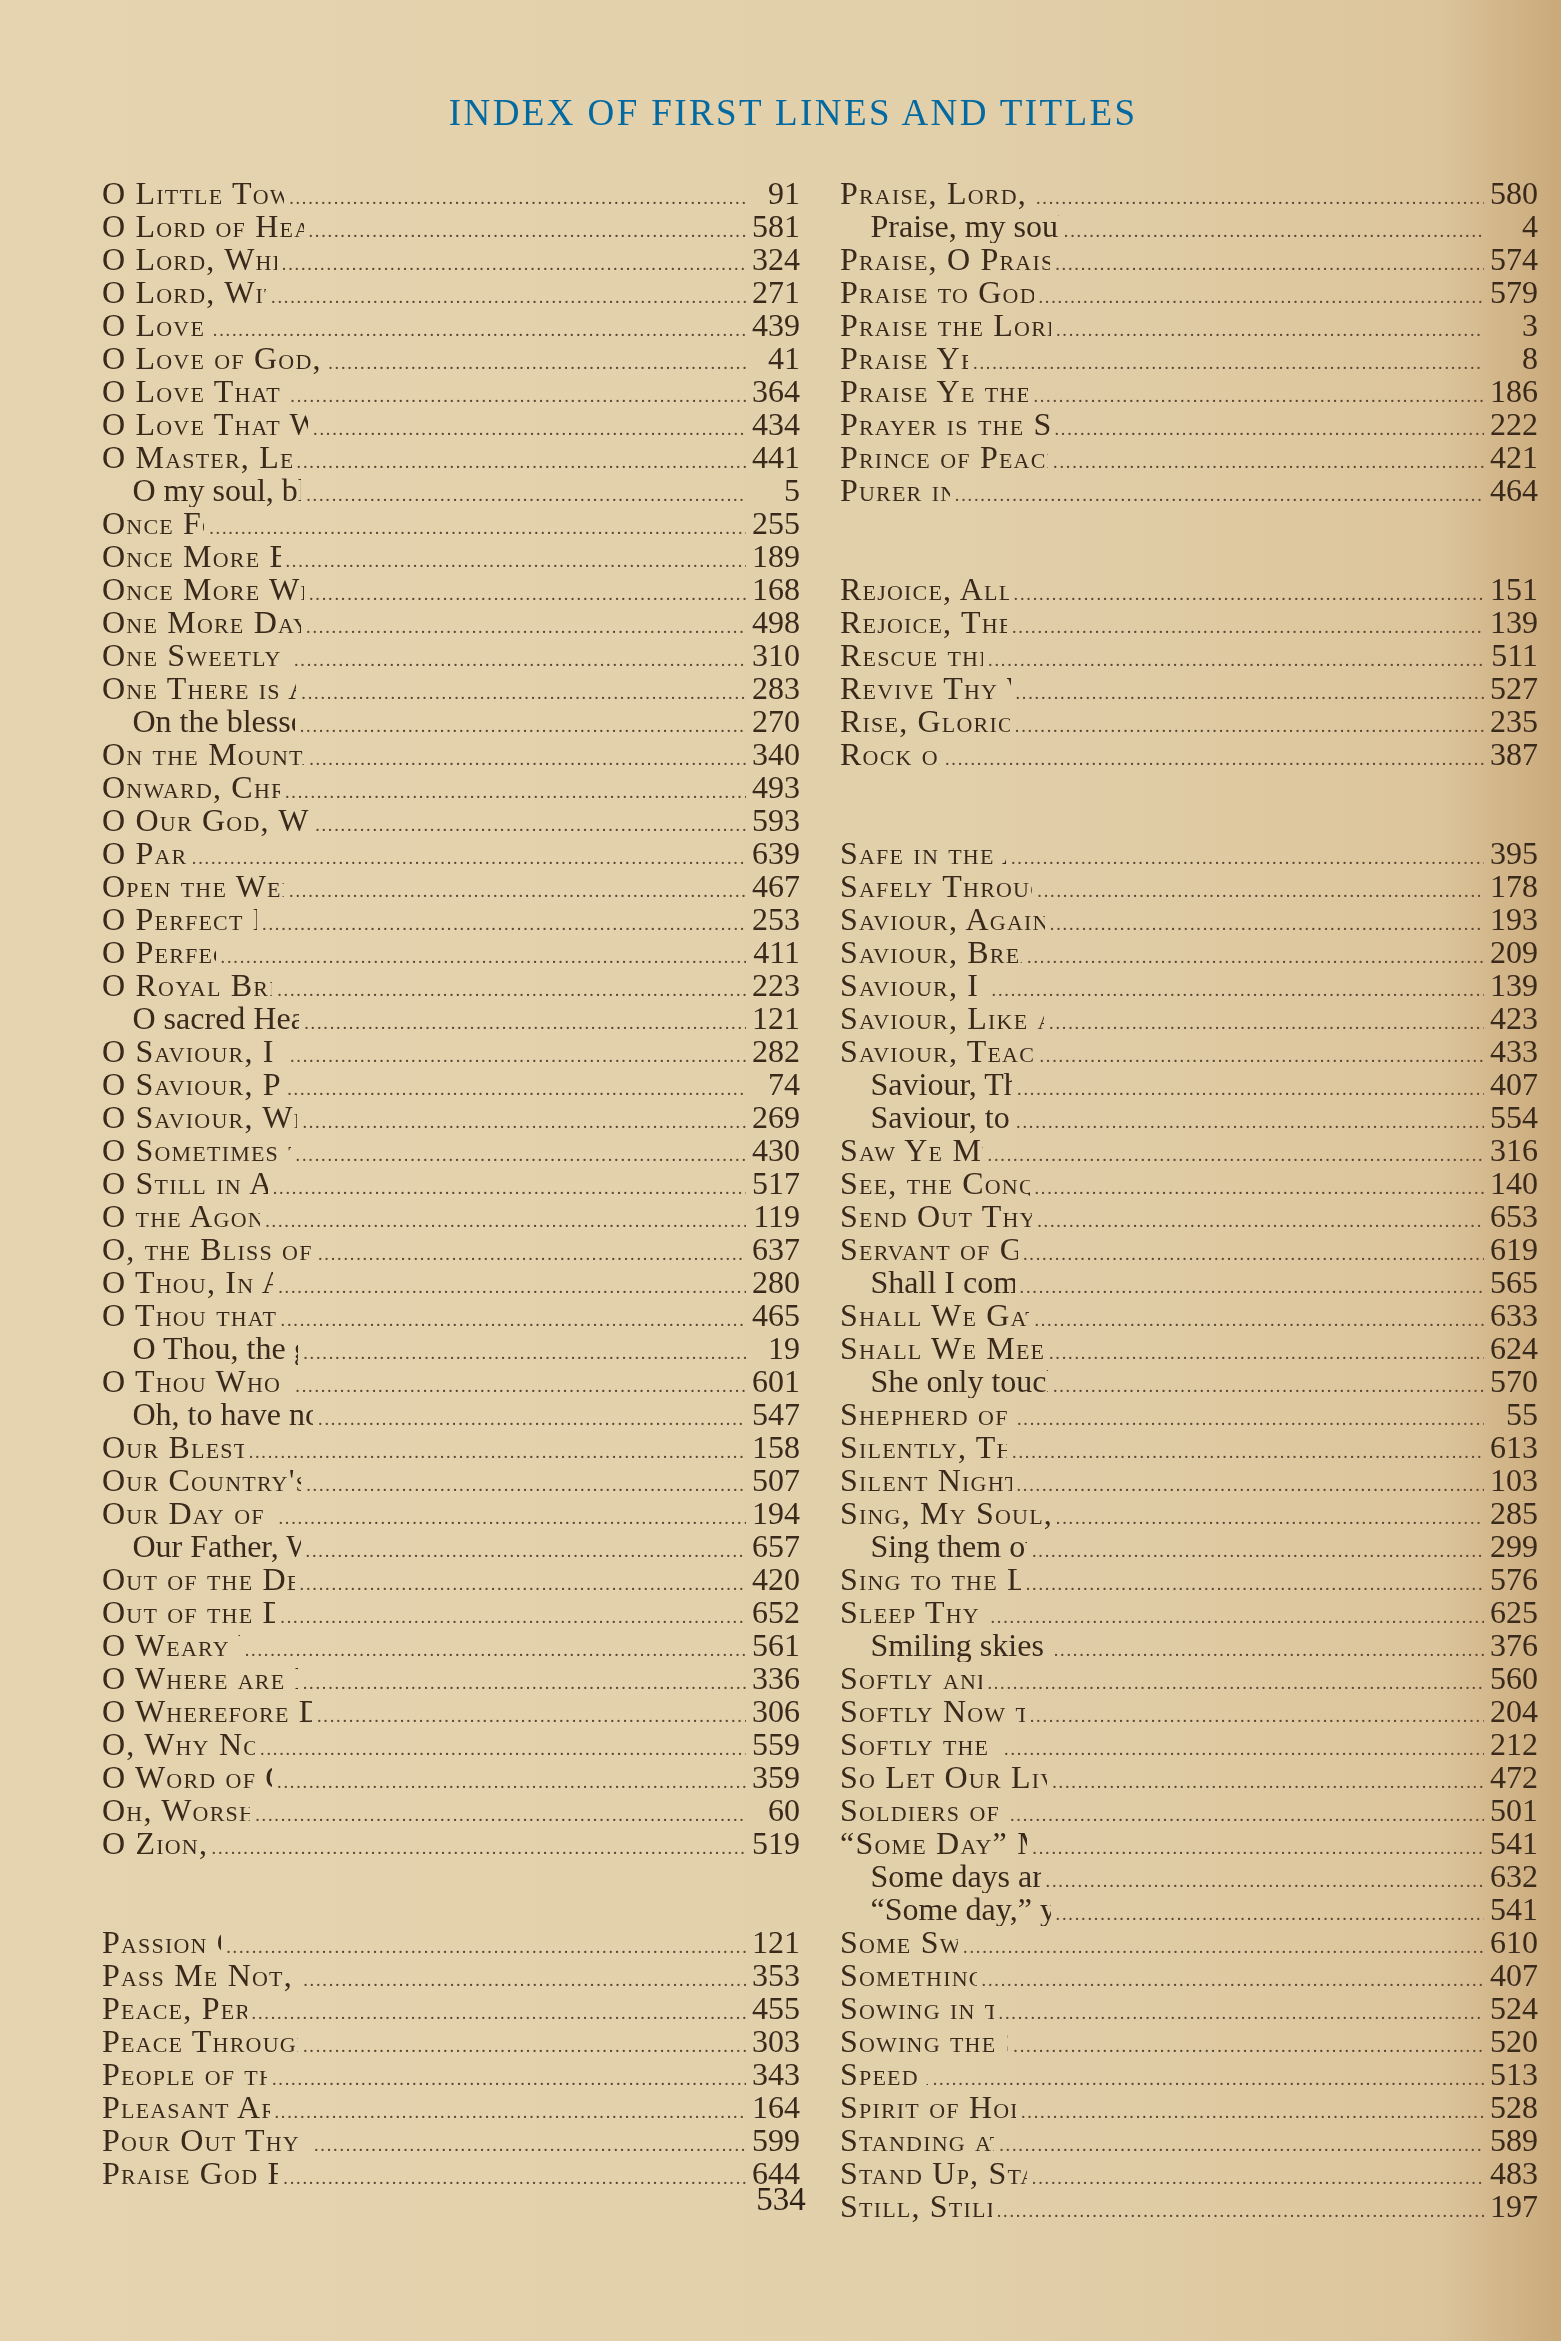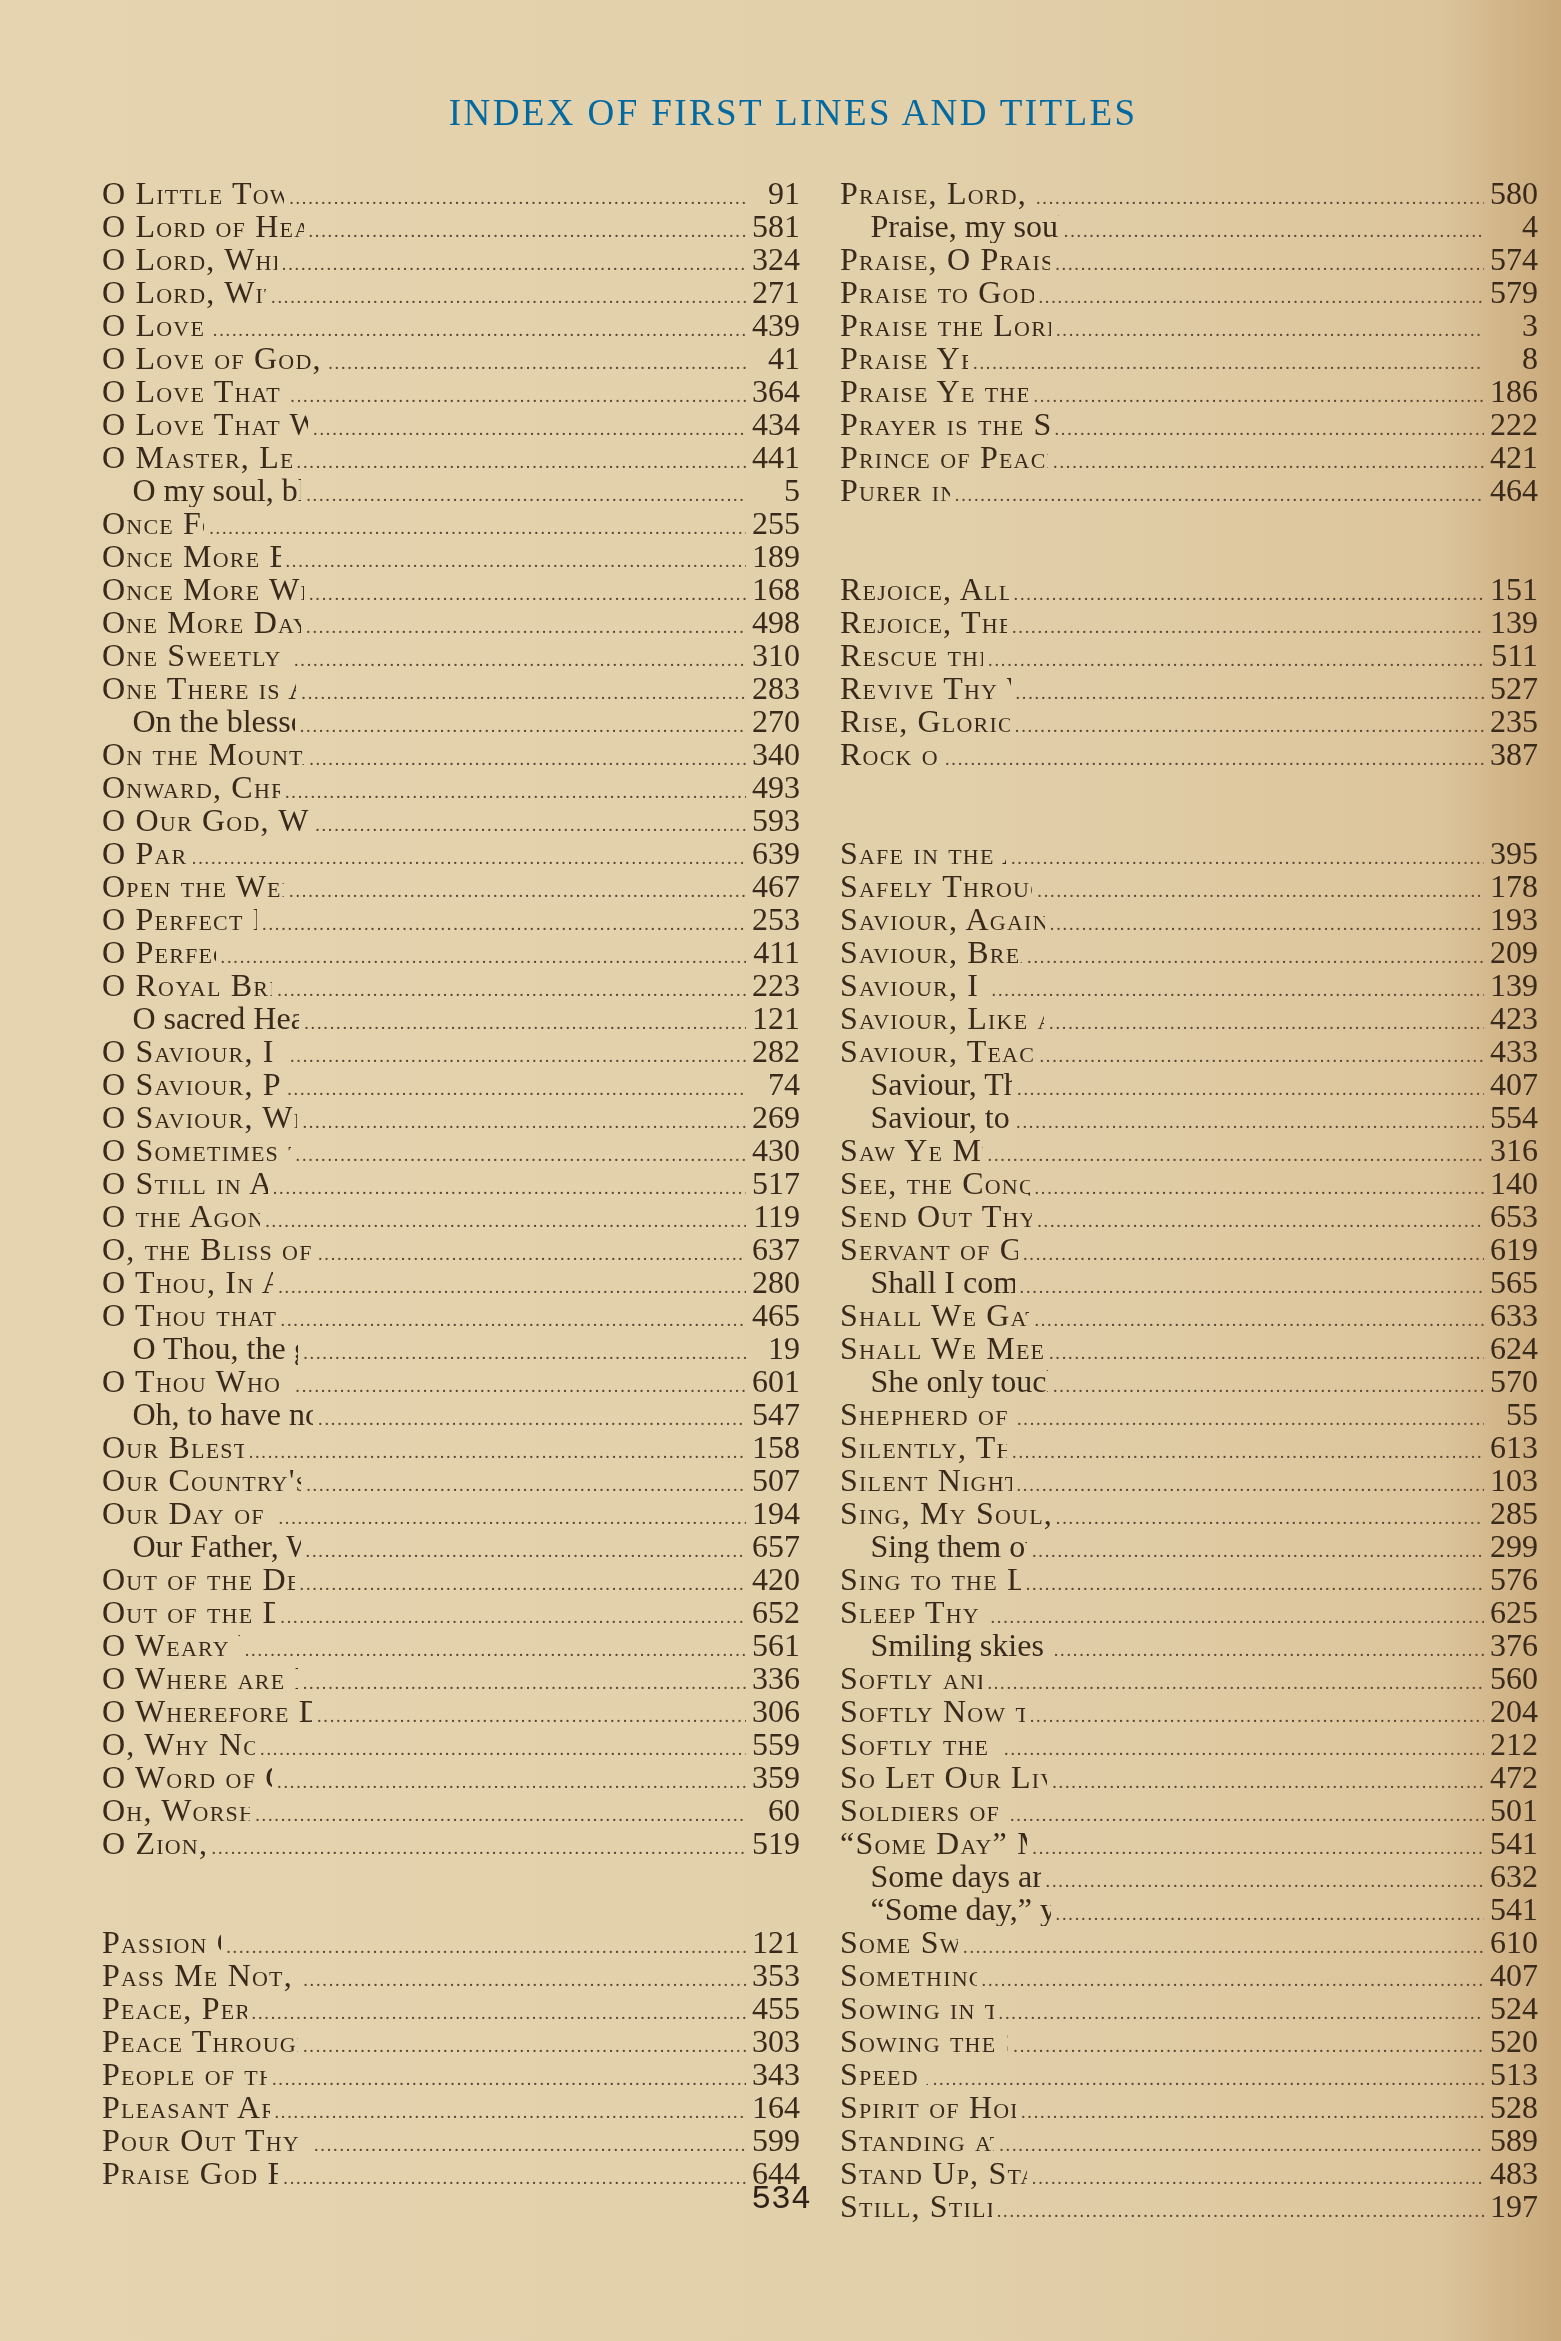--- a/index.html
+++ b/index.html
@@ -31,21 +31,21 @@
   .entry .leader {
     flex: 1 1 auto; overflow: hidden; margin: 0 4.9px; font-size: 18.3px; letter-spacing: 1.8px; color: #5a4632;
   }
   .entry .leader::before {
     content: "................................................................................................................................................................";
   }
   .entry .num { flex: 0 0 auto; min-width: 49px; text-align: right; }
   .gap { height: 66px; }
   .page-number {
     position: absolute; left: 0; right: 0; top: 2181px;
-    text-align: center; font-size: 33px; font-family: Liberation Mono, monospace;
+    text-align: center; font-size: 33px; font-family: Liberation Serif, serif;
     color: #2e2117;
   }
 </style>
 </head>
 <body>
 
 <div class="page-title">INDEX OF FIRST LINES AND TITLES</div>
 
 <div class="column col-left">
     <div class="entry title-caps">

